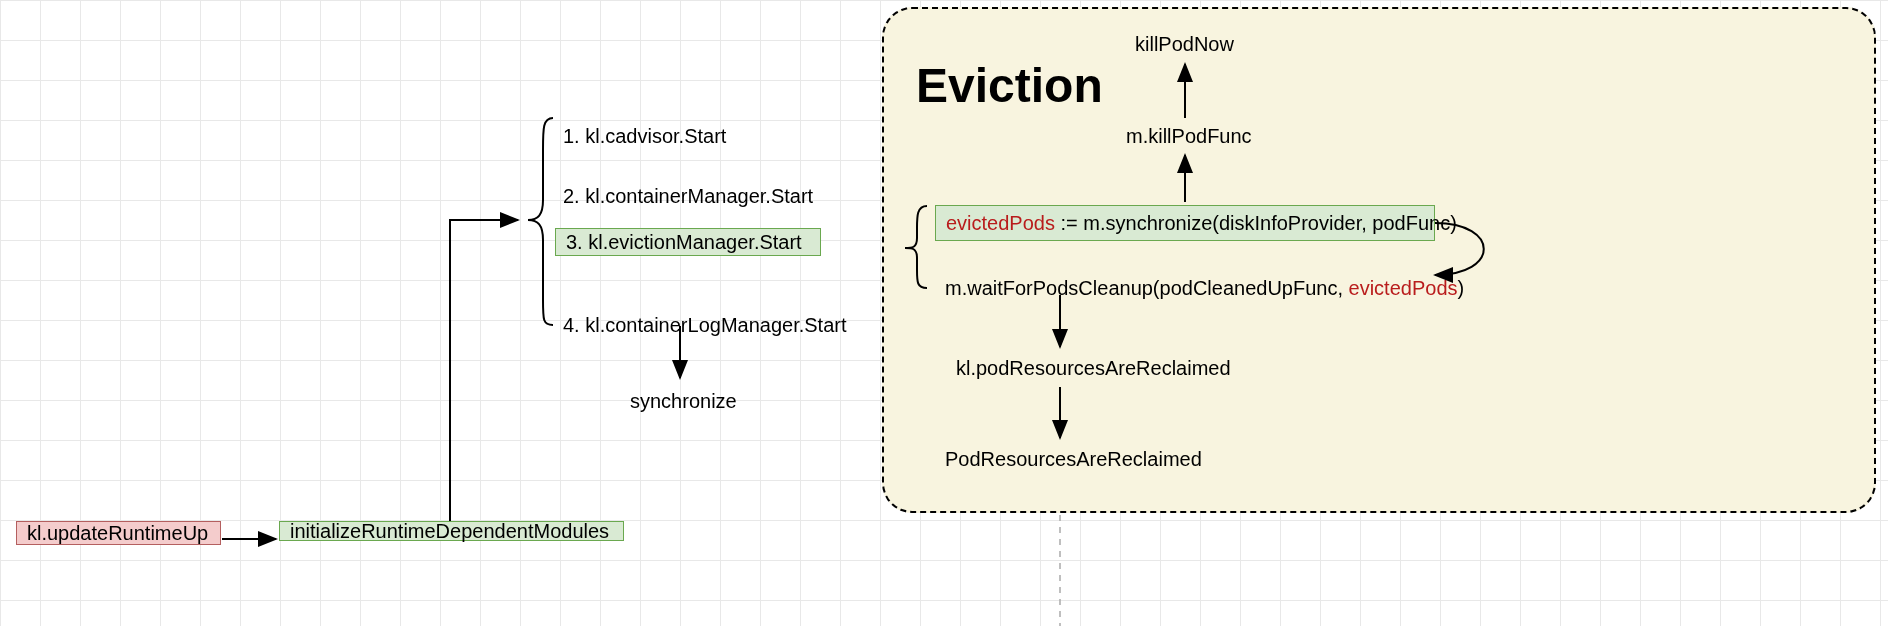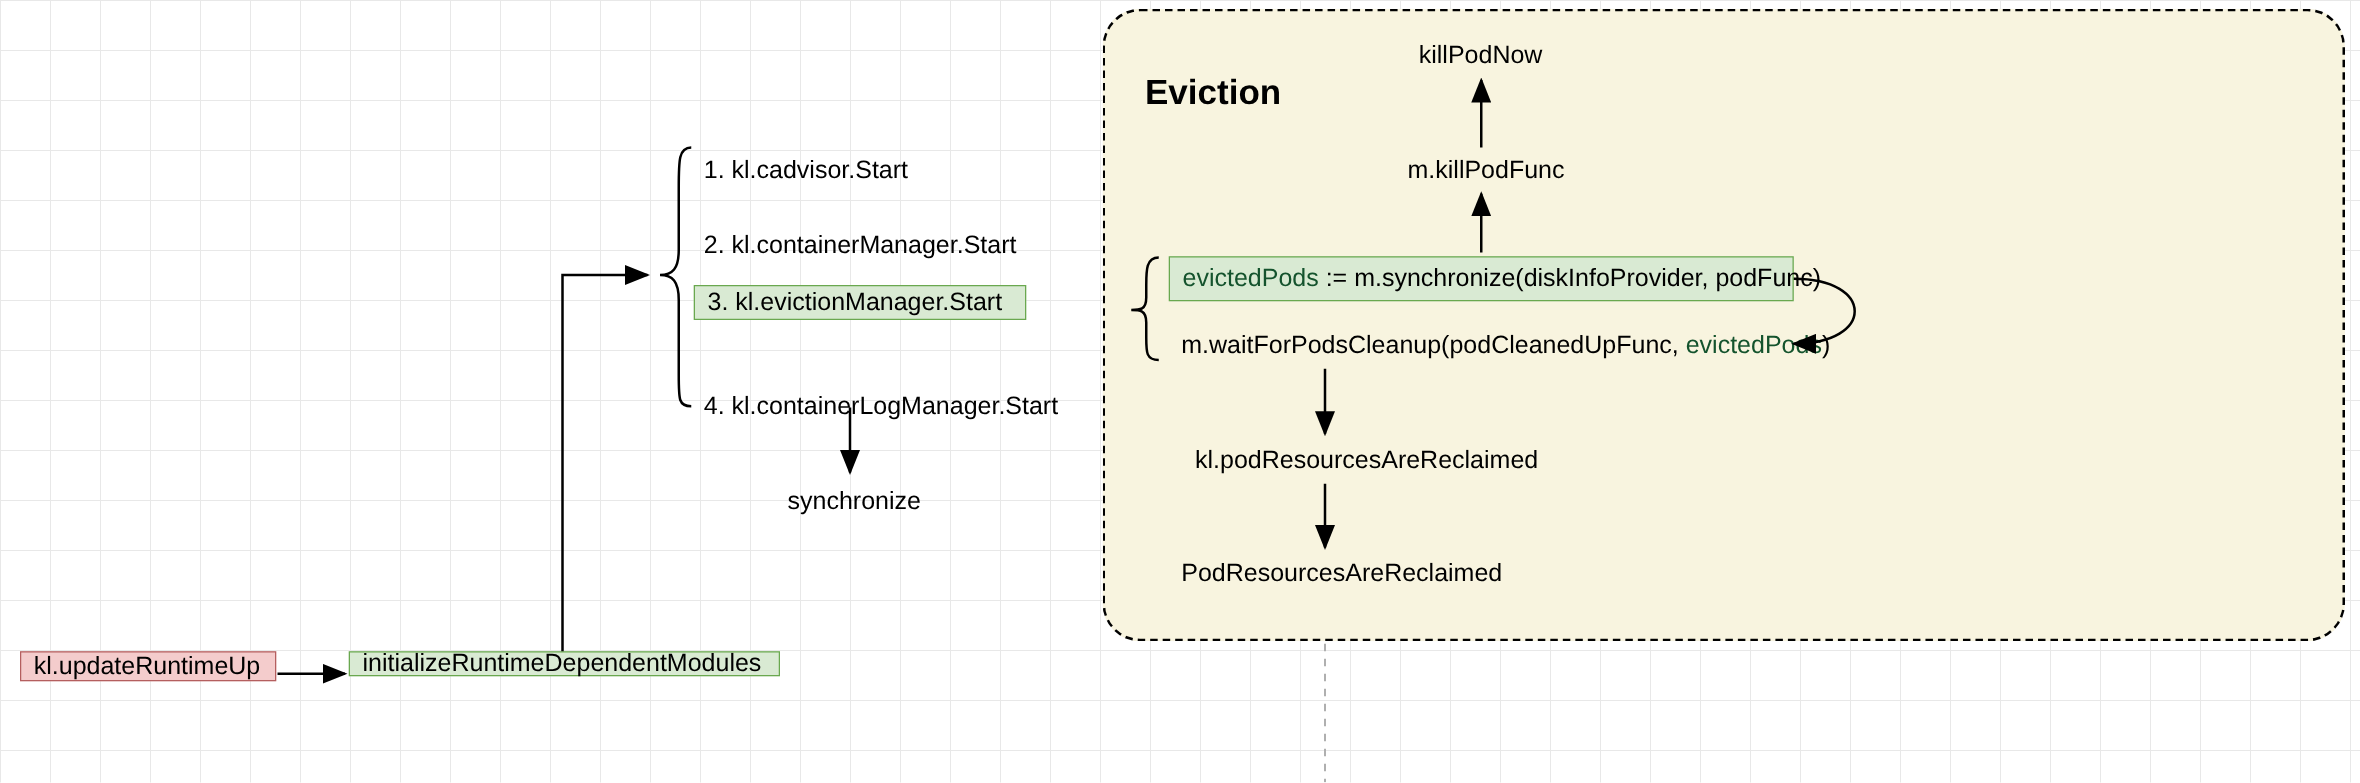--- a/index.html
+++ b/index.html
@@ -33,23 +33,23 @@
   }
   .eviction-panel {
     position: absolute;
     border: 2px dashed #000;
     border-radius: 30px;
     background: #f8f4df;
   }
   .eviction-title {
     position: absolute;
     font-weight: bold;
-    font-size: 28px;
+    font-size: 48px;
   }
-  .red-text { color: #14532d; }
+  .red-text { color: #b91c1c; }
   svg.overlay {
     position: absolute;
     left: 0; top: 0;
     width: 1888px; height: 626px;
     pointer-events: none;
   }
 </style>
 </head>
 <body>
 
@@ -81,21 +81,21 @@
 <div class="label" style="left:1135px; top:33px;">killPodNow</div>
 
 <div class="label" style="left:1126px; top:125px;">m.killPodFunc</div>
 
 <div class="box green-box" style="left:935px; top:205px; width:500px; height:36px;">
   <span>
     <span class="red-text">evictedPods</span><span> := m.synchronize(diskInfoProvider, podFunc)</span>
   </span>
 </div>
 
-<div class="label" style="left:945px; top:265px;">
+<div class="label" style="left:945px; top:277px;">
   <span>m.waitForPodsCleanup(podCleanedUpFunc, </span><span class="red-text">evictedPods</span><span>)</span>
 </div>
 
 <div class="label" style="left:956px; top:357px;">kl.podResourcesAreReclaimed</div>
 
 <div class="label" style="left:945px; top:448px;">PodResourcesAreReclaimed</div>
 
 <svg class="overlay">
   <defs>
     <marker id="arrowhead" markerWidth="10" markerHeight="8" refX="9" refY="4" orient="auto">

